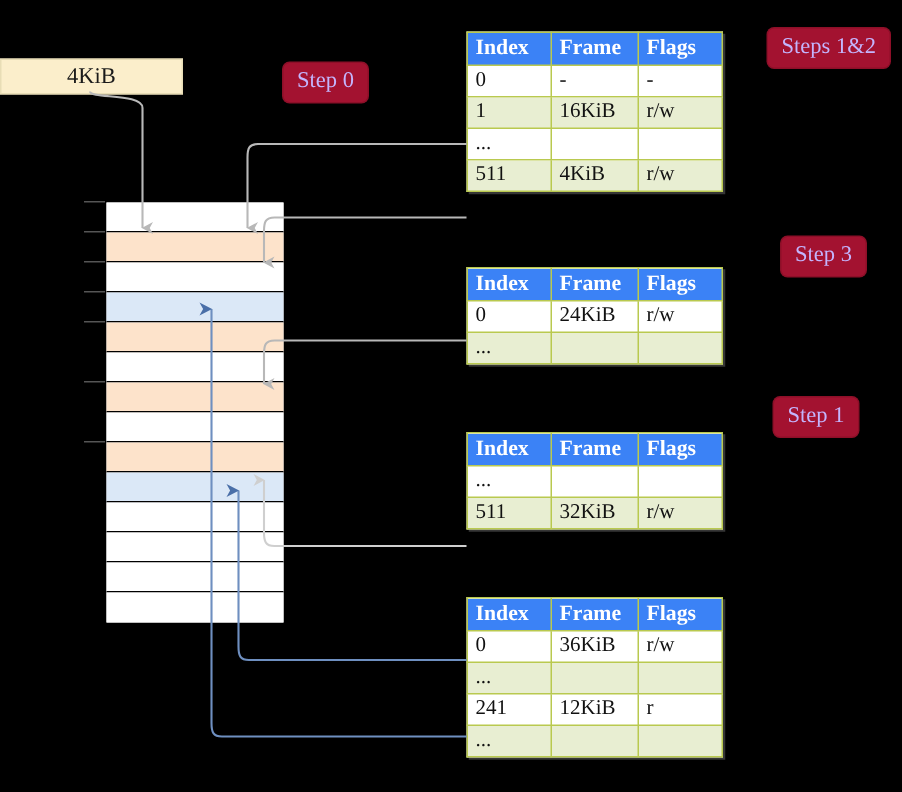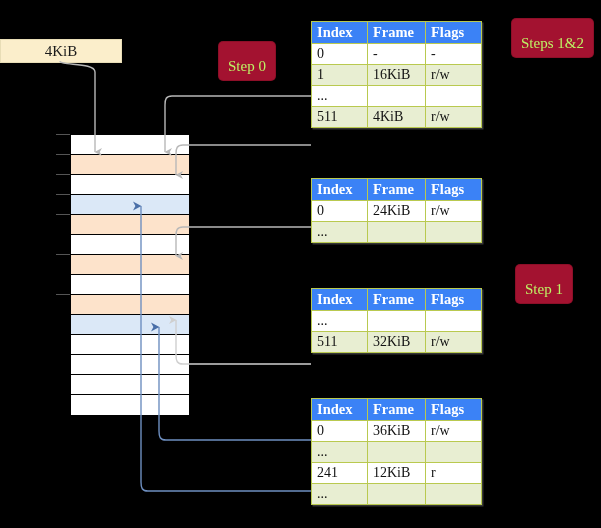--- a/index.html
+++ b/index.html
@@ -13,25 +13,25 @@
     height: 528px;
     background: #000000;
     font-family: "Liberation Serif", "DejaVu Serif", serif;
     overflow: hidden;
   }
 
   
   .step-badge {
     position: absolute;
     background: #a31230;
-    color: #bef264;
+    color: #c4b5fd;
     font-family: "Liberation Serif", "DejaVu Serif", serif;
     font-size: 15px;
     line-height: 1;
-    padding: 17px 9px 6px 9px;
+    padding: 5px 9px 6px 9px;
     border-radius: 4px;
     white-space: nowrap;
     box-shadow: 0 0 0 1px #8d0f28;
   }
 
   
   .size-label {
     position: absolute;
     background: #fbeecb;
     border: 1px solid #e8ddb6;
@@ -118,22 +118,23 @@
     pointer-events: none;
   }
 </style>
 </head>
 <body>
 
 <div id="canvas">
 
   <div class="size-label" style="left:0px; top:39px; width:120px;">4KiB</div>
 
-  <div class="step-badge" style="left:189px; top:42px;margin-left:30px;">Step 0</div>
+  <div class="step-badge" style="left:189px; top:42px;">Step 0</div>
   <div class="step-badge" style="left:512px; top:19px;">Steps 1&amp;2</div>
+  <div class="step-badge" style="left:521px; top:158px;">Step 3</div>
   <div class="step-badge" style="left:516px; top:265px;">Step 1</div>
 
   <div id="memcol">
       <div class="mrow m-white" style="top: 0px; height: 20px;"></div>
       <div class="mrow m-orange" style="top: 20px; height: 20px;"></div>
       <div class="mrow m-white" style="top: 40px; height: 20px;"></div>
       <div class="mrow m-blue" style="top: 60px; height: 20px;"></div>
       <div class="mrow m-orange" style="top: 80px; height: 20px;"></div>
       <div class="mrow m-white" style="top: 100px; height: 20px;"></div>
       <div class="mrow m-orange" style="top: 120px; height: 20px;"></div>

